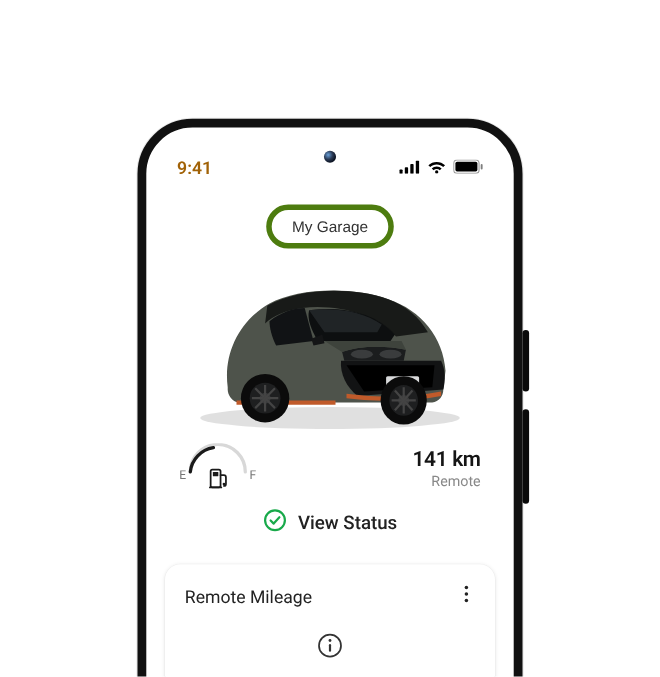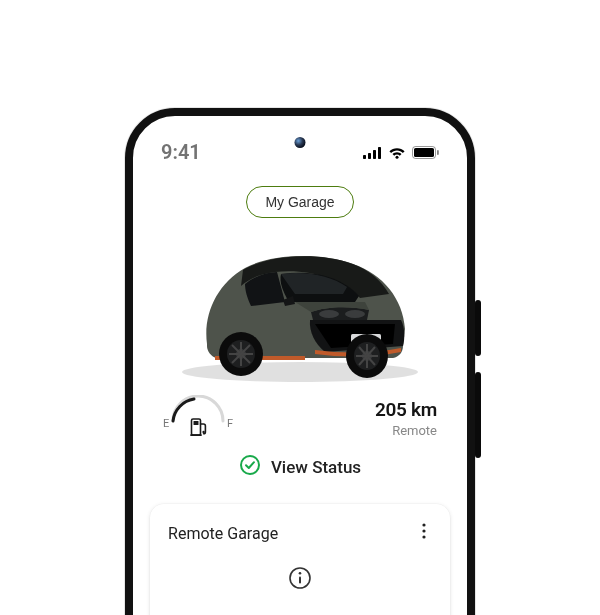--- a/index.html
+++ b/index.html
@@ -49,42 +49,42 @@
       border-radius: 50%;
       z-index: 5;
     }
 
     .status-bar {
       display: flex;
       justify-content: space-between;
       align-items: center;
       padding: 20px 28px 0 28px;
       height: 52px;
-      font-size: 20px;
+      font-size: 16px;
       font-weight: 600;
-      color: #737373;
+      color: #a16207;
     }
     .status-right {
       display: flex;
       align-items: center;
       gap: 6px;
     }
 
     .content {
       padding: 12px 20px 0 20px;
       display: flex;
       flex-direction: column;
       align-items: center;
     }
 
     .garage-btn {
       margin-top: 6px;
       padding: 7px 18px;
       background: #fff;
-      border: 1px solid #4d7c0f;
+      border: 5px solid #4d7c0f;
       border-radius: 999px;
       font-size: 14px;
       color: #333;
       font-weight: 400;
     }
 
     .car-wrap {
       margin-top: 6px;
       width: 290px;
       height: 165px;
@@ -285,39 +285,39 @@
               <rect x="1" y="17.3" width="12" height="1.6" rx="0.8" fill="#1a1a1a"></rect>
               <path d="M11.5 7 L14.5 7 C15.6 7 16.4 7.9 16.4 9 L16.4 15 C16.4 16 15.6 16.8 14.6 16.8" fill="none" stroke="#1a1a1a" stroke-width="1.6" stroke-linecap="round"></path>
               <circle cx="14.6" cy="15" r="1.2" fill="#1a1a1a"></circle>
             </svg>
           </span>
           <span>F</span>
         </div>
       </div>
 
       <div class="stat right">
-        <div class="stat-value">205 km</div>
+        <div class="stat-value">141 km</div>
         <div class="stat-label">Remote</div>
       </div>
     </div>
 
 
     <div class="view-status">
       <span>
         <svg width="22" height="22" viewBox="0 0 22 22">
           <circle cx="11" cy="11" r="9" fill="none" stroke="#18a94a" stroke-width="2"></circle>
           <path d="M7 11.2 L9.8 14 L15 8.2" fill="none" stroke="#18a94a" stroke-width="2" stroke-linecap="round" stroke-linejoin="round"></path>
         </svg>
       </span>
       <span>View Status</span>
     </div>
 
     <div class="card">
       <div class="card-head">
-        <div class="card-title">Remote Garage</div>
+        <div class="card-title">Remote Mileage</div>
         <span>
           <svg width="16" height="18" viewBox="0 0 16 18">
             <circle cx="8" cy="3" r="1.6" fill="#222"></circle>
             <circle cx="8" cy="9" r="1.6" fill="#222"></circle>
             <circle cx="8" cy="15" r="1.6" fill="#222"></circle>
           </svg>
         </span>
       </div>
       <div class="card-icon-row">
         <span>

